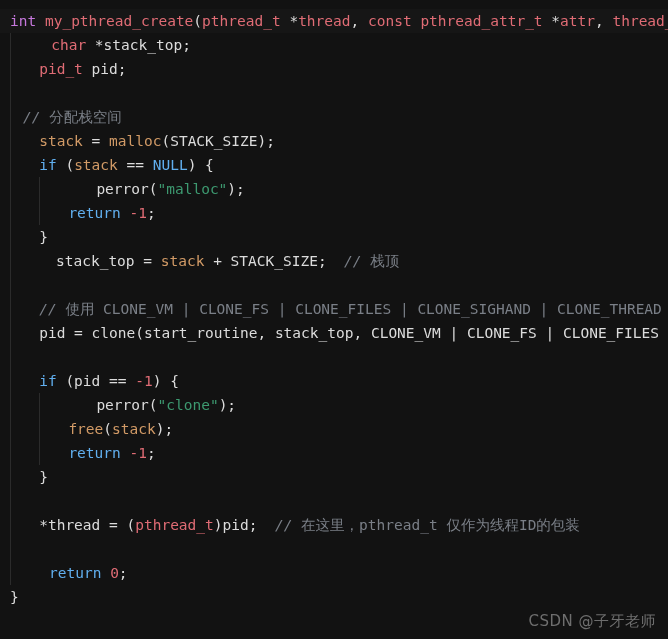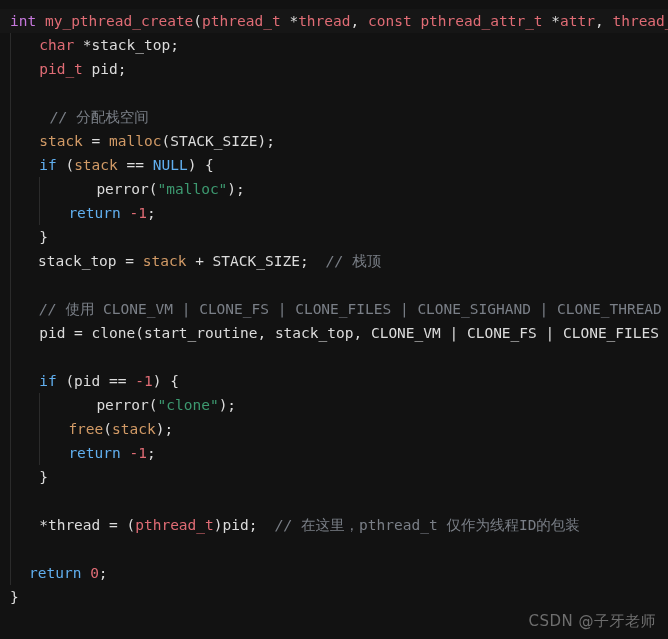--- a/index.html
+++ b/index.html
@@ -75,39 +75,39 @@
     pointer-events: none;
     user-select: none;
   }
 </style>
 </head>
 <body>
 
 <div id="editor">
   <div class="code-area" id="code-area">
       <div class="line hl"><span style="padding-left: 0px;"><span class="t-kw">int</span><span class="t-plain"> </span><span class="t-fn-def">my_pthread_create</span><span class="t-plain">(</span><span class="t-type">pthread_t</span><span class="t-plain"> *</span><span class="t-param">thread</span><span class="t-plain">, </span><span class="t-type">const</span><span class="t-plain"> </span><span class="t-type">pthread_attr_t</span><span class="t-plain"> *</span><span class="t-param">attr</span><span class="t-plain">, </span><span class="t-type">thread_func_t</span></span></div>
-      <div class="line"><span class="indent-guide" style="left: 10px;"></span><span style="padding-left: 29.2px;"><span class="t-type">char</span><span class="t-plain"> *</span><span class="t-plain">stack_top</span><span class="t-plain">;</span></span></div>
+      <div class="line"><span class="indent-guide" style="left: 10px;"></span><span style="padding-left: 29.2px; margin-left: 12px;"><span class="t-type">char</span><span class="t-plain"> *</span><span class="t-plain">stack_top</span><span class="t-plain">;</span></span></div>
       <div class="line"><span class="indent-guide" style="left: 10px;"></span><span style="padding-left: 29.2px;"><span class="t-type">pid_t</span><span class="t-plain"> pid;</span></span></div>
       <div class="line"><span class="indent-guide" style="left: 10px;"></span><span style="padding-left: 29.2px;">&nbsp;</span></div>
-      <div class="line"><span class="indent-guide" style="left: 10px;"></span><span style="padding-left: 40px;"><span class="t-cmt-i">// </span><span class="t-cmt">分配栈空间</span></span></div>
+      <div class="line"><span class="indent-guide" style="left: 10px;"></span><span style="padding-left: 13px;"><span class="t-cmt-i">// </span><span class="t-cmt">分配栈空间</span></span></div>
       <div class="line"><span class="indent-guide" style="left: 10px;"></span><span style="padding-left: 29.2px;"><span class="t-var">stack</span><span class="t-plain"> = </span><span class="t-call">malloc</span><span class="t-plain">(STACK_SIZE);</span></span></div>
       <div class="line"><span class="indent-guide" style="left: 10px;"></span><span style="padding-left: 29.2px;"><span class="t-ctl">if</span><span class="t-plain"> (</span><span class="t-var">stack</span><span class="t-plain"> == </span><span class="t-const">NULL</span><span class="t-plain">) {</span></span></div>
       <div class="line"><span class="indent-guide" style="left: 10px;"></span><span class="indent-guide" style="left: 39.2px;"></span><span style="padding-left: 58.4px;"><span class="t-fnwhite">perror</span><span class="t-plain">(</span><span class="t-str">"malloc"</span><span class="t-plain">);</span></span></div>
       <div class="line"><span class="indent-guide" style="left: 10px;"></span><span class="indent-guide" style="left: 39.2px;"></span><span style="padding-left: 58.4px;"><span class="t-ctl">return</span><span class="t-plain"> </span><span class="t-num">-1</span><span class="t-plain">;</span></span></div>
       <div class="line"><span class="indent-guide" style="left: 10px;"></span><span style="padding-left: 29.2px;"><span class="t-plain">}</span></span></div>
-      <div class="line"><span class="indent-guide" style="left: 10px;"></span><span style="padding-left: 28px;"><span class="t-plain">stack_top = </span><span class="t-var">stack</span><span class="t-plain"> + STACK_SIZE;  </span><span class="t-cmt-i">// </span><span class="t-cmt">栈顶</span></span></div>
+      <div class="line"><span class="indent-guide" style="left: 10px;"></span><span style="padding-left: 46px;"><span class="t-plain">stack_top = </span><span class="t-var">stack</span><span class="t-plain"> + STACK_SIZE;  </span><span class="t-cmt-i">// </span><span class="t-cmt">栈顶</span></span></div>
       <div class="line"><span class="indent-guide" style="left: 10px;"></span><span style="padding-left: 29.2px;">&nbsp;</span></div>
       <div class="line"><span class="indent-guide" style="left: 10px;"></span><span style="padding-left: 29.2px;"><span class="t-cmt-i">// </span><span class="t-cmt">使用 CLONE_VM | CLONE_FS | CLONE_FILES | CLONE_SIGHAND | CLONE_THREAD 标志</span></span></div>
       <div class="line"><span class="indent-guide" style="left: 10px;"></span><span style="padding-left: 29.2px;"><span class="t-plain">pid = clone(start_routine, stack_top, CLONE_VM | CLONE_FS | CLONE_FILES | CLON</span></span></div>
       <div class="line"><span class="indent-guide" style="left: 10px;"></span><span style="padding-left: 29.2px;">&nbsp;</span></div>
       <div class="line"><span class="indent-guide" style="left: 10px;"></span><span style="padding-left: 29.2px; text-align: right;"><span class="t-ctl">if</span><span class="t-plain"> (pid == </span><span class="t-num">-1</span><span class="t-plain">) {</span></span></div>
       <div class="line"><span class="indent-guide" style="left: 10px;"></span><span class="indent-guide" style="left: 39.2px;"></span><span style="padding-left: 58.4px;"><span class="t-fnwhite">perror</span><span class="t-plain">(</span><span class="t-str">"clone"</span><span class="t-plain">);</span></span></div>
       <div class="line"><span class="indent-guide" style="left: 10px;"></span><span class="indent-guide" style="left: 39.2px;"></span><span style="padding-left: 58.4px;"><span class="t-call">free</span><span class="t-plain">(</span><span class="t-var">stack</span><span class="t-plain">);</span></span></div>
       <div class="line"><span class="indent-guide" style="left: 10px;"></span><span class="indent-guide" style="left: 39.2px;"></span><span style="padding-left: 58.4px;"><span class="t-ctl">return</span><span class="t-plain"> </span><span class="t-num">-1</span><span class="t-plain">;</span></span></div>
       <div class="line"><span class="indent-guide" style="left: 10px;"></span><span style="padding-left: 29.2px;"><span class="t-plain">}</span></span></div>
       <div class="line"><span class="indent-guide" style="left: 10px;"></span><span style="padding-left: 29.2px;">&nbsp;</span></div>
       <div class="line"><span class="indent-guide" style="left: 10px;"></span><span style="padding-left: 29.2px;"><span class="t-plain">*thread = (</span><span class="t-type">pthread_t</span><span class="t-plain">)pid;  </span><span class="t-cmt-i">// </span><span class="t-cmt">在这里，pthread_t 仅作为线程ID的包装</span></span></div>
       <div class="line"><span class="indent-guide" style="left: 10px;"></span><span style="padding-left: 29.2px;">&nbsp;</span></div>
-      <div class="line"><span class="indent-guide" style="left: 10px;"></span><span style="padding-left: 19px;"><span class="t-ctl">return</span><span class="t-plain"> </span><span class="t-num">0</span><span class="t-plain">;</span></span></div>
+      <div class="line"><span class="indent-guide" style="left: 10px;"></span><span style="padding-left: 39px;"><span class="t-ctl">return</span><span class="t-plain"> </span><span class="t-num">0</span><span class="t-plain">;</span></span></div>
       <div class="line"><span style="padding-left: 0px;"><span class="t-plain">}</span></span></div>
     </div>
   <div id="watermark">CSDN @子牙老师</div>
 </div>
 
 </body></html>

